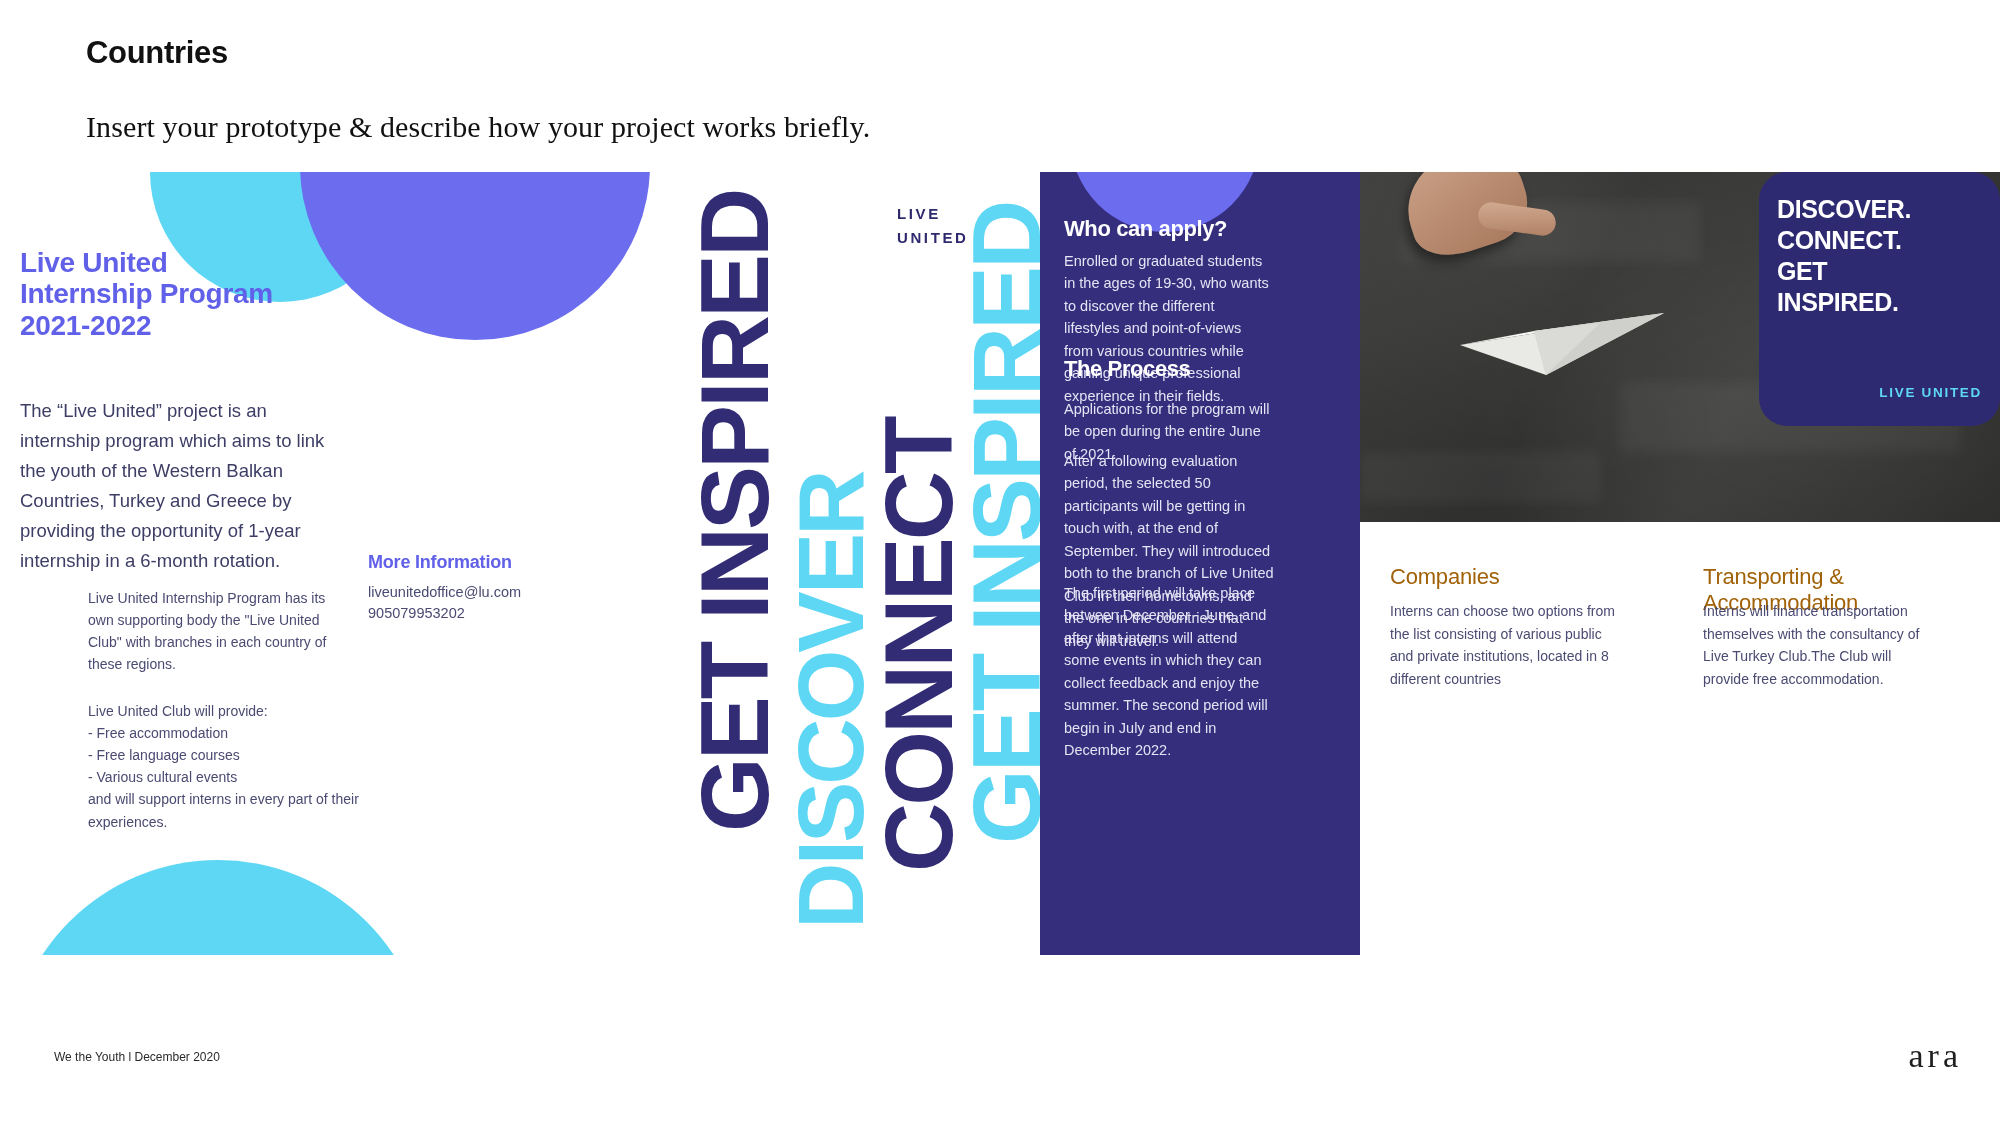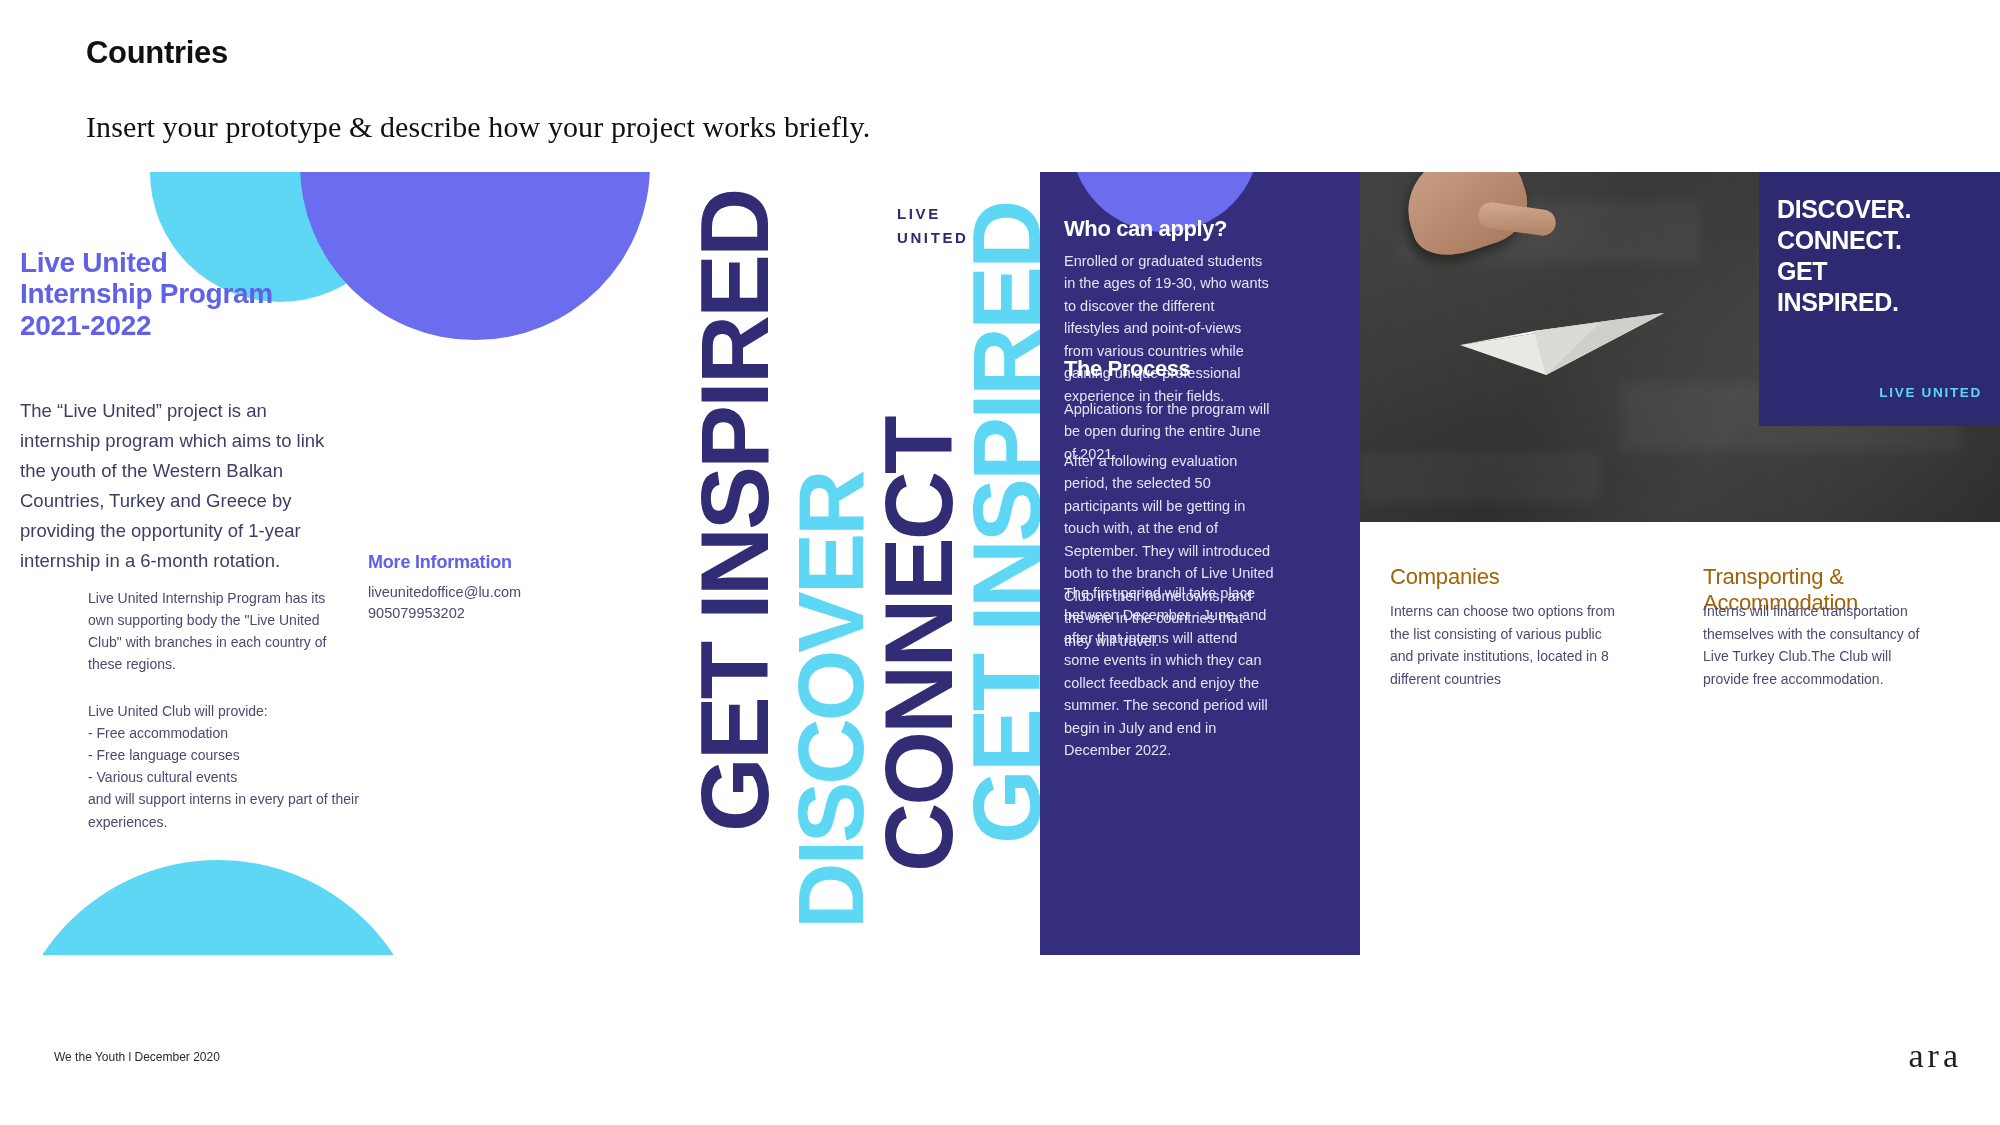--- a/index.html
+++ b/index.html
@@ -231,20 +231,21 @@
     background: linear-gradient(170deg,#d3ac92,#ae8064);
     border-radius: 16px;
     transform: rotate(8deg);
   }
 
   #quote-card {
     position: absolute;
     left: 1759px; top: 0;
     width: 241px; height: 254px;
     background: #2E2A72;
+    border-radius: 28px;
   }
   #quote-text {
     position: absolute;
     left: 18px; top: 22px;
     width: 210px;
     color: #ffffff;
     font-size: 25px;
     font-weight: bold;
     line-height: 1.24;
     letter-spacing: -0.4px;

